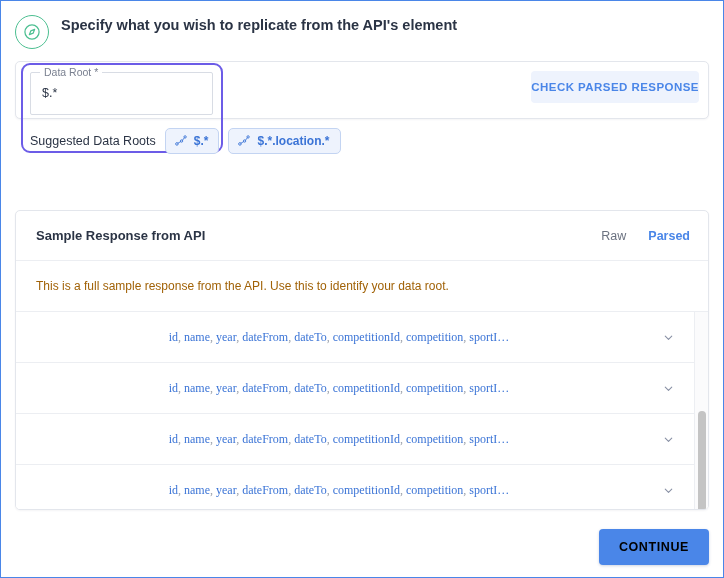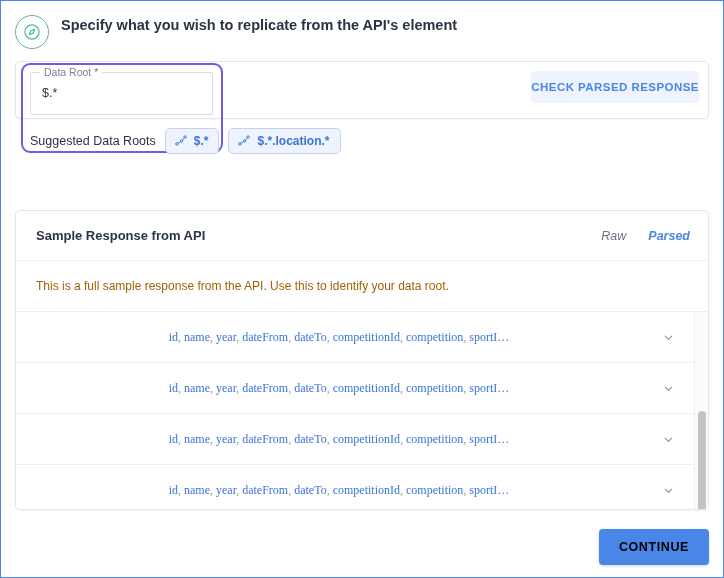--- a/index.html
+++ b/index.html
@@ -193,21 +193,20 @@
     font-size: 13px;
     font-weight: bold;
     color: #2b3445;
     flex: 1;
   }
   .toggle-group { display: flex; align-items: center; gap: 22px; }
   .toggle-item {
     font-size: 12.5px;
     color: #6b7280;
     cursor: pointer;
-    font-style: italic;
   }
   .toggle-item.active {
     color: #4a86e8;
     font-weight: bold;
   }
 
   .sample-note {
     font-size: 12px;
     color: #a16207;
     padding: 18px 20px;

